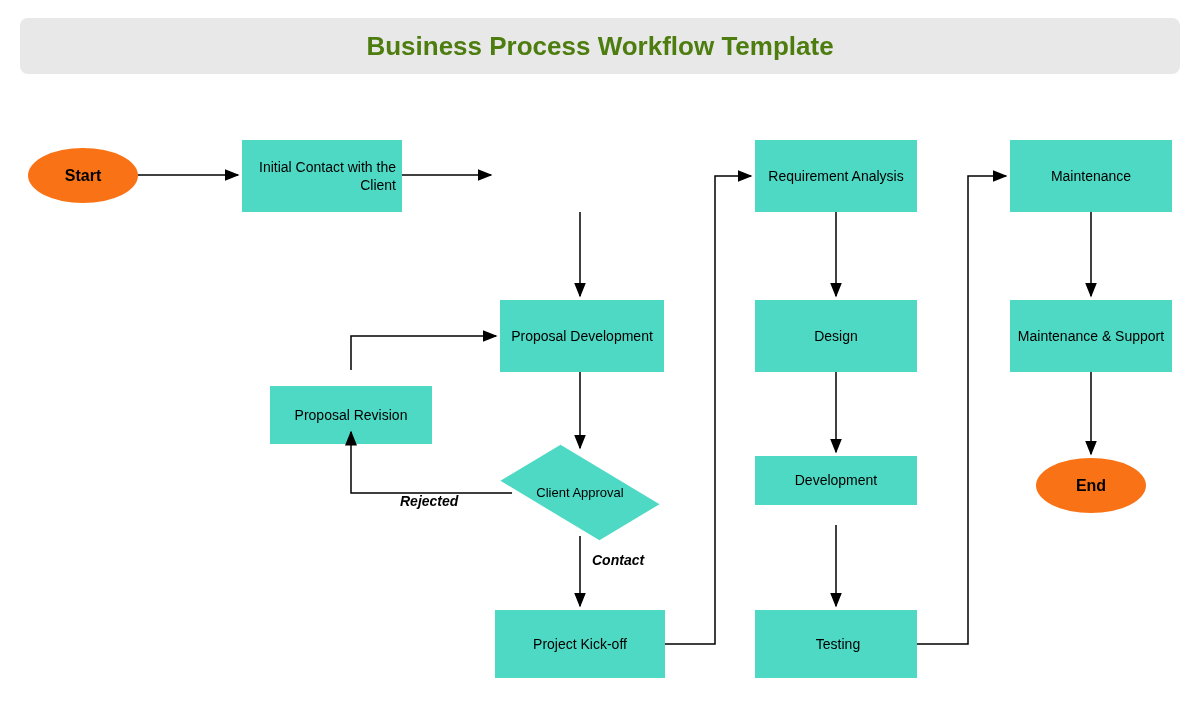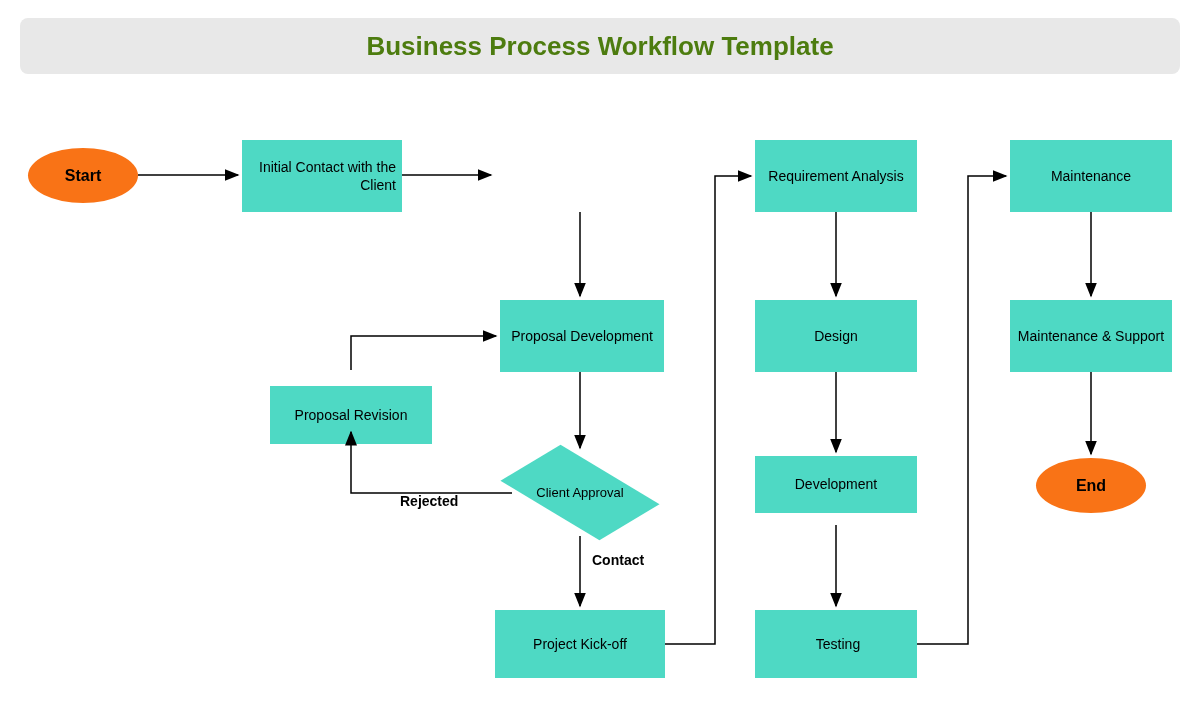--- a/index.html
+++ b/index.html
@@ -5,21 +5,21 @@
     * { margin: 0; padding: 0; box-sizing: border-box; }
     body { font-family: -apple-system, BlinkMacSystemFont, 'Segoe UI', Arial, sans-serif; background: #fff; }
     .canvas { position: relative; width: 1200px; height: 706px; }
     .title-bar { position: absolute; left: 20px; top: 18px; width: 1160px; height: 56px; background: #E8E8E8; border-radius: 8px; display: flex; align-items: center; justify-content: center; }
     .title-bar h1 { font-size: 26px; font-weight: 700; color: #4d7c0f; }
     .terminator { position: absolute; width: 110px; height: 55px; background: #f97316; border-radius: 50%; display: flex; align-items: center; justify-content: center; font-weight: 700; font-size: 16px; }
     .process { position: absolute; background: #4ED9C4; display: flex; align-items: center; justify-content: center; text-align: center; font-size: 14px; color: #000; padding: 6px; line-height: 1.3; }
     .decision { position: absolute; width: 140px; height: 85px; display: flex; align-items: center; justify-content: center; }
     .decision-shape { width: 100%; height: 100%; background: #4ED9C4; transform: scaleY(0.6) rotate(45deg); position: absolute; }
     .decision-label { position: relative; z-index: 1; font-size: 13px; text-align: center; line-height: 1.2; }
-    .edge-label { position: absolute; font-weight: 700; font-size: 14px; color: #000; }
+    .edge-label { position: absolute; font-weight: 700; font-size: 14px; color: #000; font-style: italic; }
     svg.arrows { position: absolute; left: 0; top: 0; width: 1200px; height: 706px; pointer-events: none; }
   </style>
 </head>
 <body>
 
 <div class="canvas">
 
   <div class="title-bar">
     <h1>Business Process Workflow Template</h1>
   </div>
@@ -55,21 +55,21 @@
 
   <div class="process" style="left:270px; top:370px; width:162px; height:58px;margin-top:16px;">
     <span>Proposal Revision</span>
   </div>
 
   <div class="decision" style="left:510px; top:450px;align-items:center;">
     <div class="decision-shape"></div>
     <div class="decision-label">Client Approval</div>
   </div>
 
-  <div class="process" style="left:755px; top:456px; width:162px; height:57px;">
+  <div class="process" style="left:755px; top:456px; width:162px; height:49px;">
     <span>Development</span>
   </div>
 
   <div class="terminator" style="left:1036px; top:458px;">
     <span>End</span>
   </div>
 
   <div class="process" style="left:495px; top:610px; width:170px; height:68px;">
     <span>Project Kick-off</span>
   </div>

